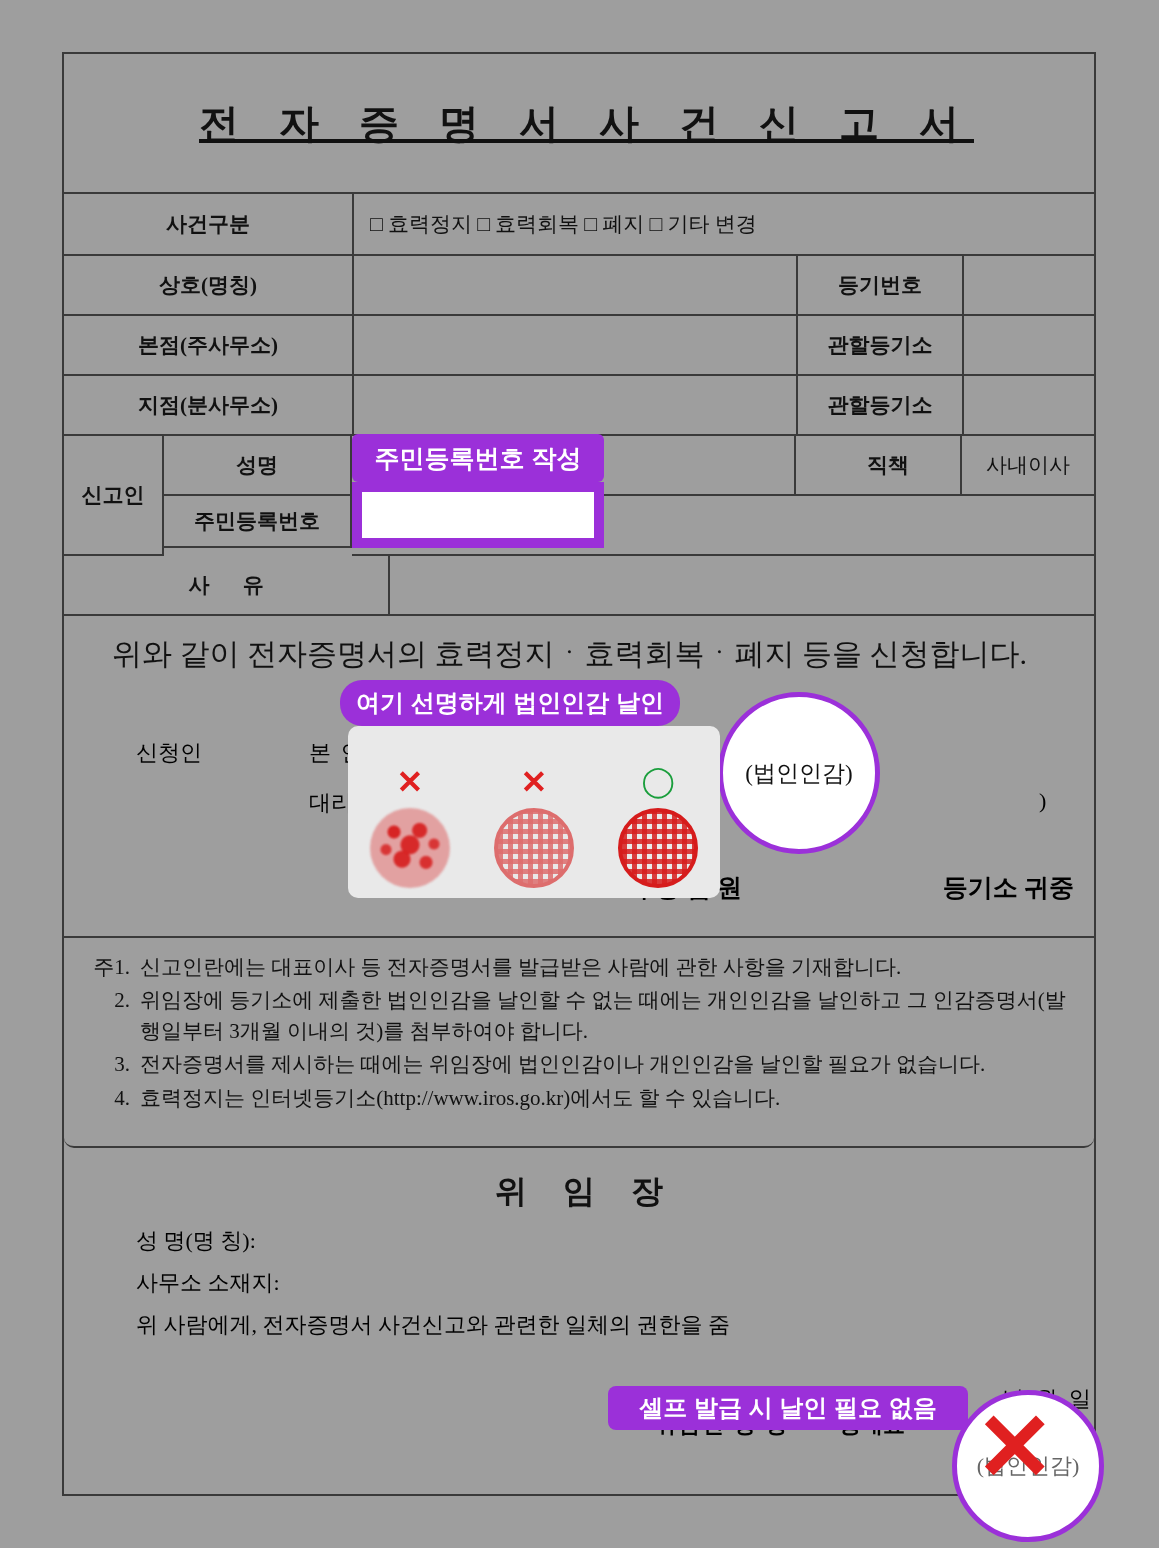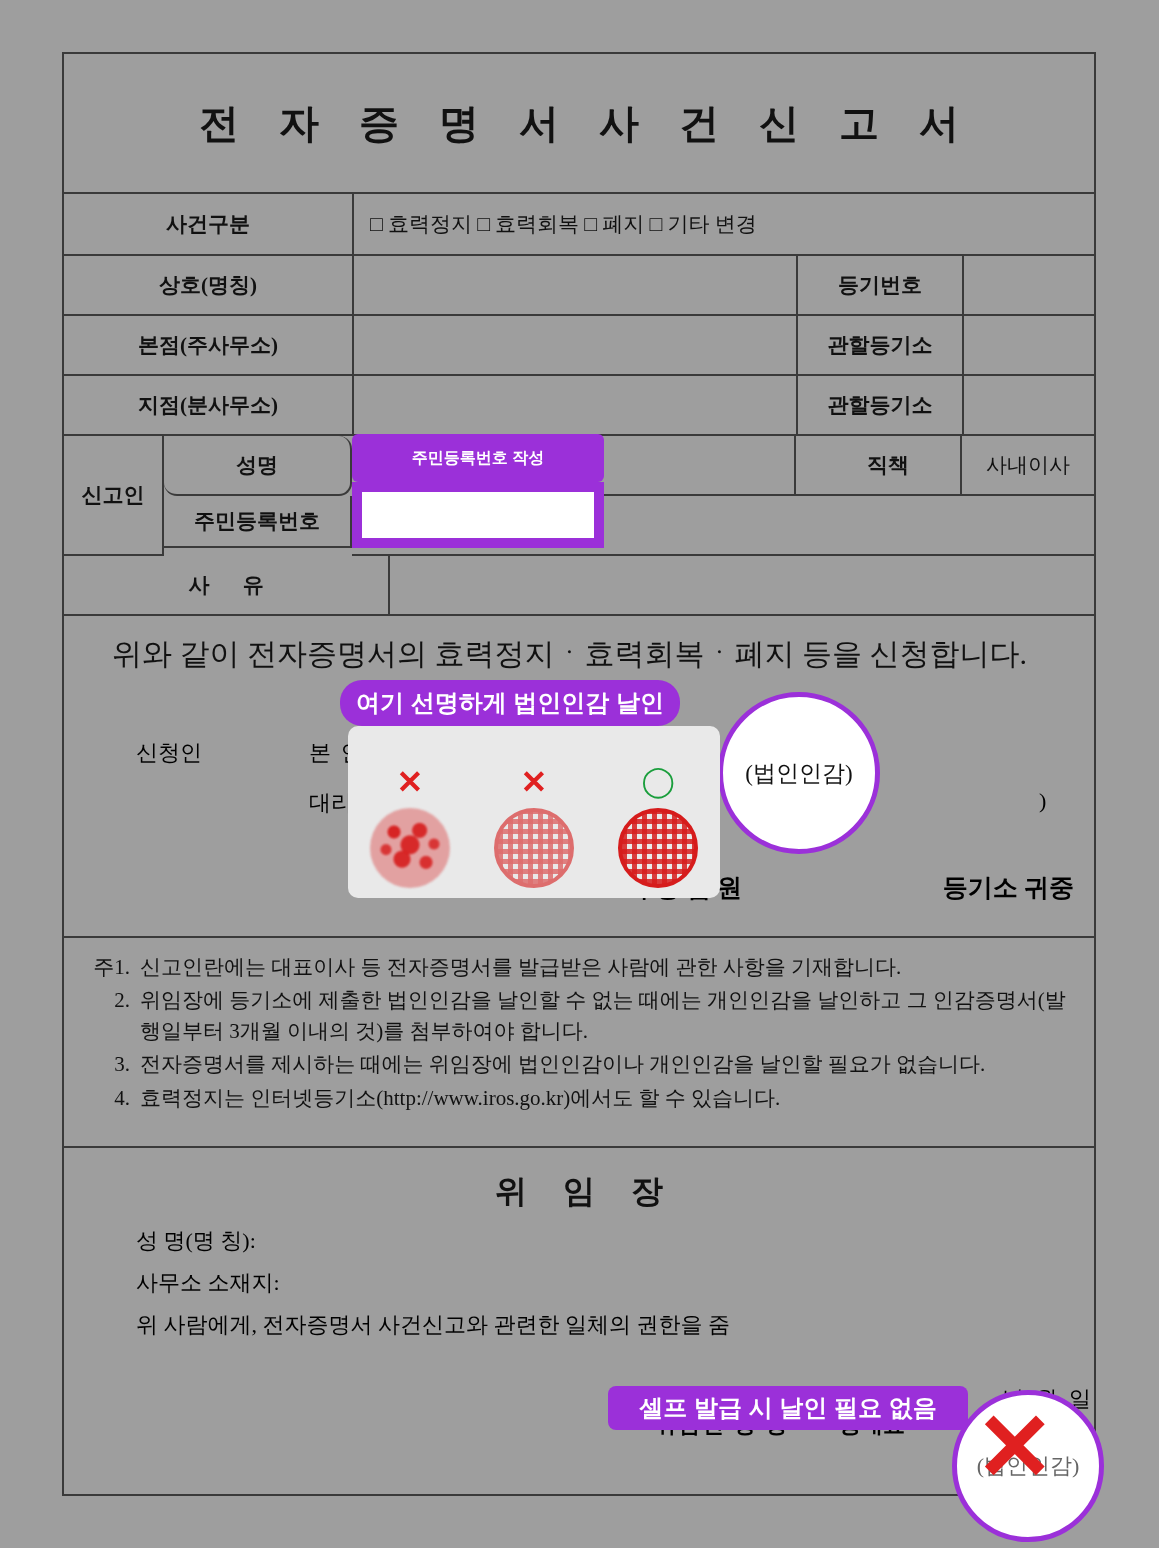--- a/index.html
+++ b/index.html
@@ -49,20 +49,21 @@
     display: flex;
     align-items: center;
     justify-content: center;
   }
   #doc-title {
     font-size: 40px;
     font-weight: bold;
     letter-spacing: 15px;
     color: #111;
     text-indent: 15px;
+    text-decoration: underline;
   }
 
   
   #reporter-block { display: flex; }
   #reporter-label {
     width: 100px;
     box-sizing: border-box;
     border-right: 2px solid #3a3a3a;
     border-bottom: 2px solid #3a3a3a;
     display: flex; align-items: center; justify-content: center;
@@ -91,20 +92,21 @@
   #agent-paren-close { position: absolute; left: 975px; top: 172px; font-size: 22px; }
   #court-line { position: absolute; left: 560px; top: 255px; font-size: 25px; font-weight: bold; letter-spacing: 6px; }
   #registry-office { position: absolute; right: 20px; top: 255px; font-size: 25px; font-weight: bold; }
 
   
   #notes-area {
     padding: 14px 20px 12px 14px;
     border-bottom: 2px solid #3a3a3a;
     box-sizing: border-box;
     height: 210px;
+    border-radius: 10px;
   }
   .note { display: flex; font-size: 21px; color: #111; line-height: 1.45; margin-bottom: 3px; }
   .note-num { width: 52px; text-align: right; padding-right: 10px; flex-shrink: 0; }
   .note-text { flex: 1; }
 
   
   #mandate-area { position: relative; height: 330px; box-sizing: border-box; }
   #mandate-title {
     text-align: center; font-size: 32px; font-weight: bold;
     letter-spacing: 14px; padding-top: 22px; text-indent: 14px; color:#111;
@@ -120,21 +122,21 @@
     position: absolute;
     background: #9b30d9;
     color: #fff;
     font-family: "Liberation Sans", sans-serif;
     font-weight: bold;
     display: flex; align-items: center; justify-content: center;
     border-radius: 6px;
     z-index: 30;
   }
   #callout-rrn {
-    left: 352px; top: 434px; width: 252px; height: 48px; font-size: 16px;
+    left: 352px; top: 434px; width: 252px; height: 48px; font-size: 25px;
   }
   #rrn-input-box {
     position: absolute; left: 352px; top: 482px; width: 252px; height: 66px;
     background: #9b30d9; box-sizing: border-box; padding: 10px;
     z-index: 29;
   }
   #rrn-input-field {
     width: 100%; height: 100%; background: #fff; border: none;
     box-sizing: border-box;
   }
@@ -236,21 +238,21 @@
     <div class="cell center bold" style="width:290px;height:60px;">지점(분사무소)</div>
     <div class="cell" style="width:444px;height:60px;"></div>
     <div class="cell center bold" style="width:166px;height:60px;">관할등기소</div>
     <div class="cell" style="flex:1;height:60px;"></div>
   </div>
 
   <div id="reporter-block">
     <div id="reporter-label" style="height:120px;">신고인</div>
     <div id="reporter-right">
       <div class="row">
-        <div class="cell center bold" style="width:188px;height:60px;border-radius:13px;">성명</div>
+        <div class="cell center bold" style="width:188px;height:60px;">성명</div>
         <div class="cell" style="width:444px;height:60px;"></div>
         <div class="cell center bold" style="width:166px;height:60px;padding-left:28px;">직책</div>
         <div class="cell center" style="flex:1;height:60px;">사내이사</div>
       </div>
       <div class="row">
         <div class="cell center bold" style="width:188px;height:52px;">주민등록번호</div>
         <div class="cell" style="flex:1;height:60px;"></div>
       </div>
     </div>
   </div>

